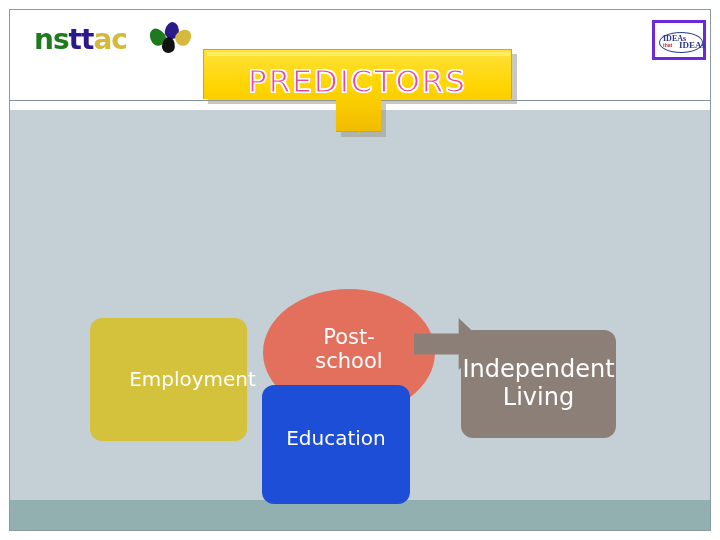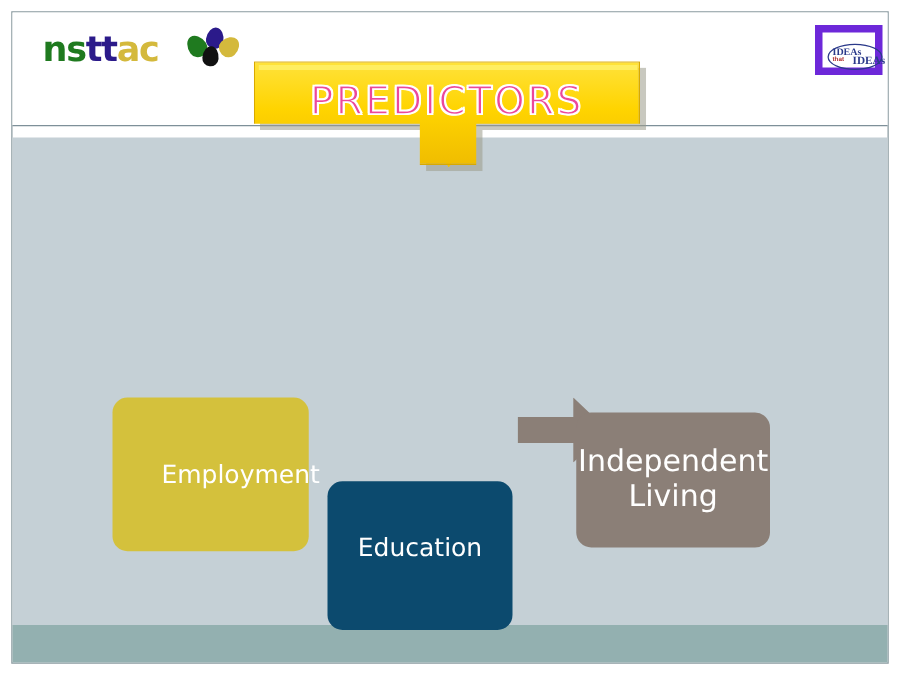--- a/index.html
+++ b/index.html
@@ -128,21 +128,21 @@
   }
 
   
   .idea-logo {
     position: absolute;
     left: 652px;
     top: 20px;
     width: 54px;
     height: 40px;
     background: #ffffff;
-    border: 6px solid #6d28d9;
+    border: 3px solid #6d28d9;
     box-sizing: border-box;
   }
   .idea-inner {
     position: absolute;
     left: 0; top: 0; right: 0; bottom: 0;
   }
   .idea-oval {
     position: absolute;
     left: 4px; top: 9px;
     width: 44px; height: 21px;
@@ -315,21 +315,21 @@
     justify-content: center;
   }
   .box-independent .shape-label { font-size: 24px; }
 
   .box-education {
     position: absolute;
     left: 262px;
     top: 385px;
     width: 148px;
     height: 119px;
-    background: #0c4a6e;
+    background: #1d4ed8;
     border-radius: 12px;
     display: flex;
     align-items: flex-start;
     justify-content: center;
     padding-top: 42px;
     box-sizing: border-box;
   }
   .box-education .shape-label { font-size: 20px; }
 </style>
 </head>
@@ -369,20 +369,23 @@
     <div class="banner-body">
       <div class="banner-hl"></div>
     </div>
     <div class="banner-text">PREDICTORS</div>
   </div>
 
   <div class="box-employment">
     <div class="shape-label">Employment</div>
   </div>
 
+  <div class="circle-postschool">
+    <div class="shape-label"><span>Post-</span><br><span>school</span></div>
+  </div>
 
   <div class="arrow-right"></div>
 
   <div class="box-independent">
     <div class="shape-label"><span>Independent</span><br><span>Living</span></div>
   </div>
 
   <div class="box-education">
     <div class="shape-label">Education</div>
   </div>

